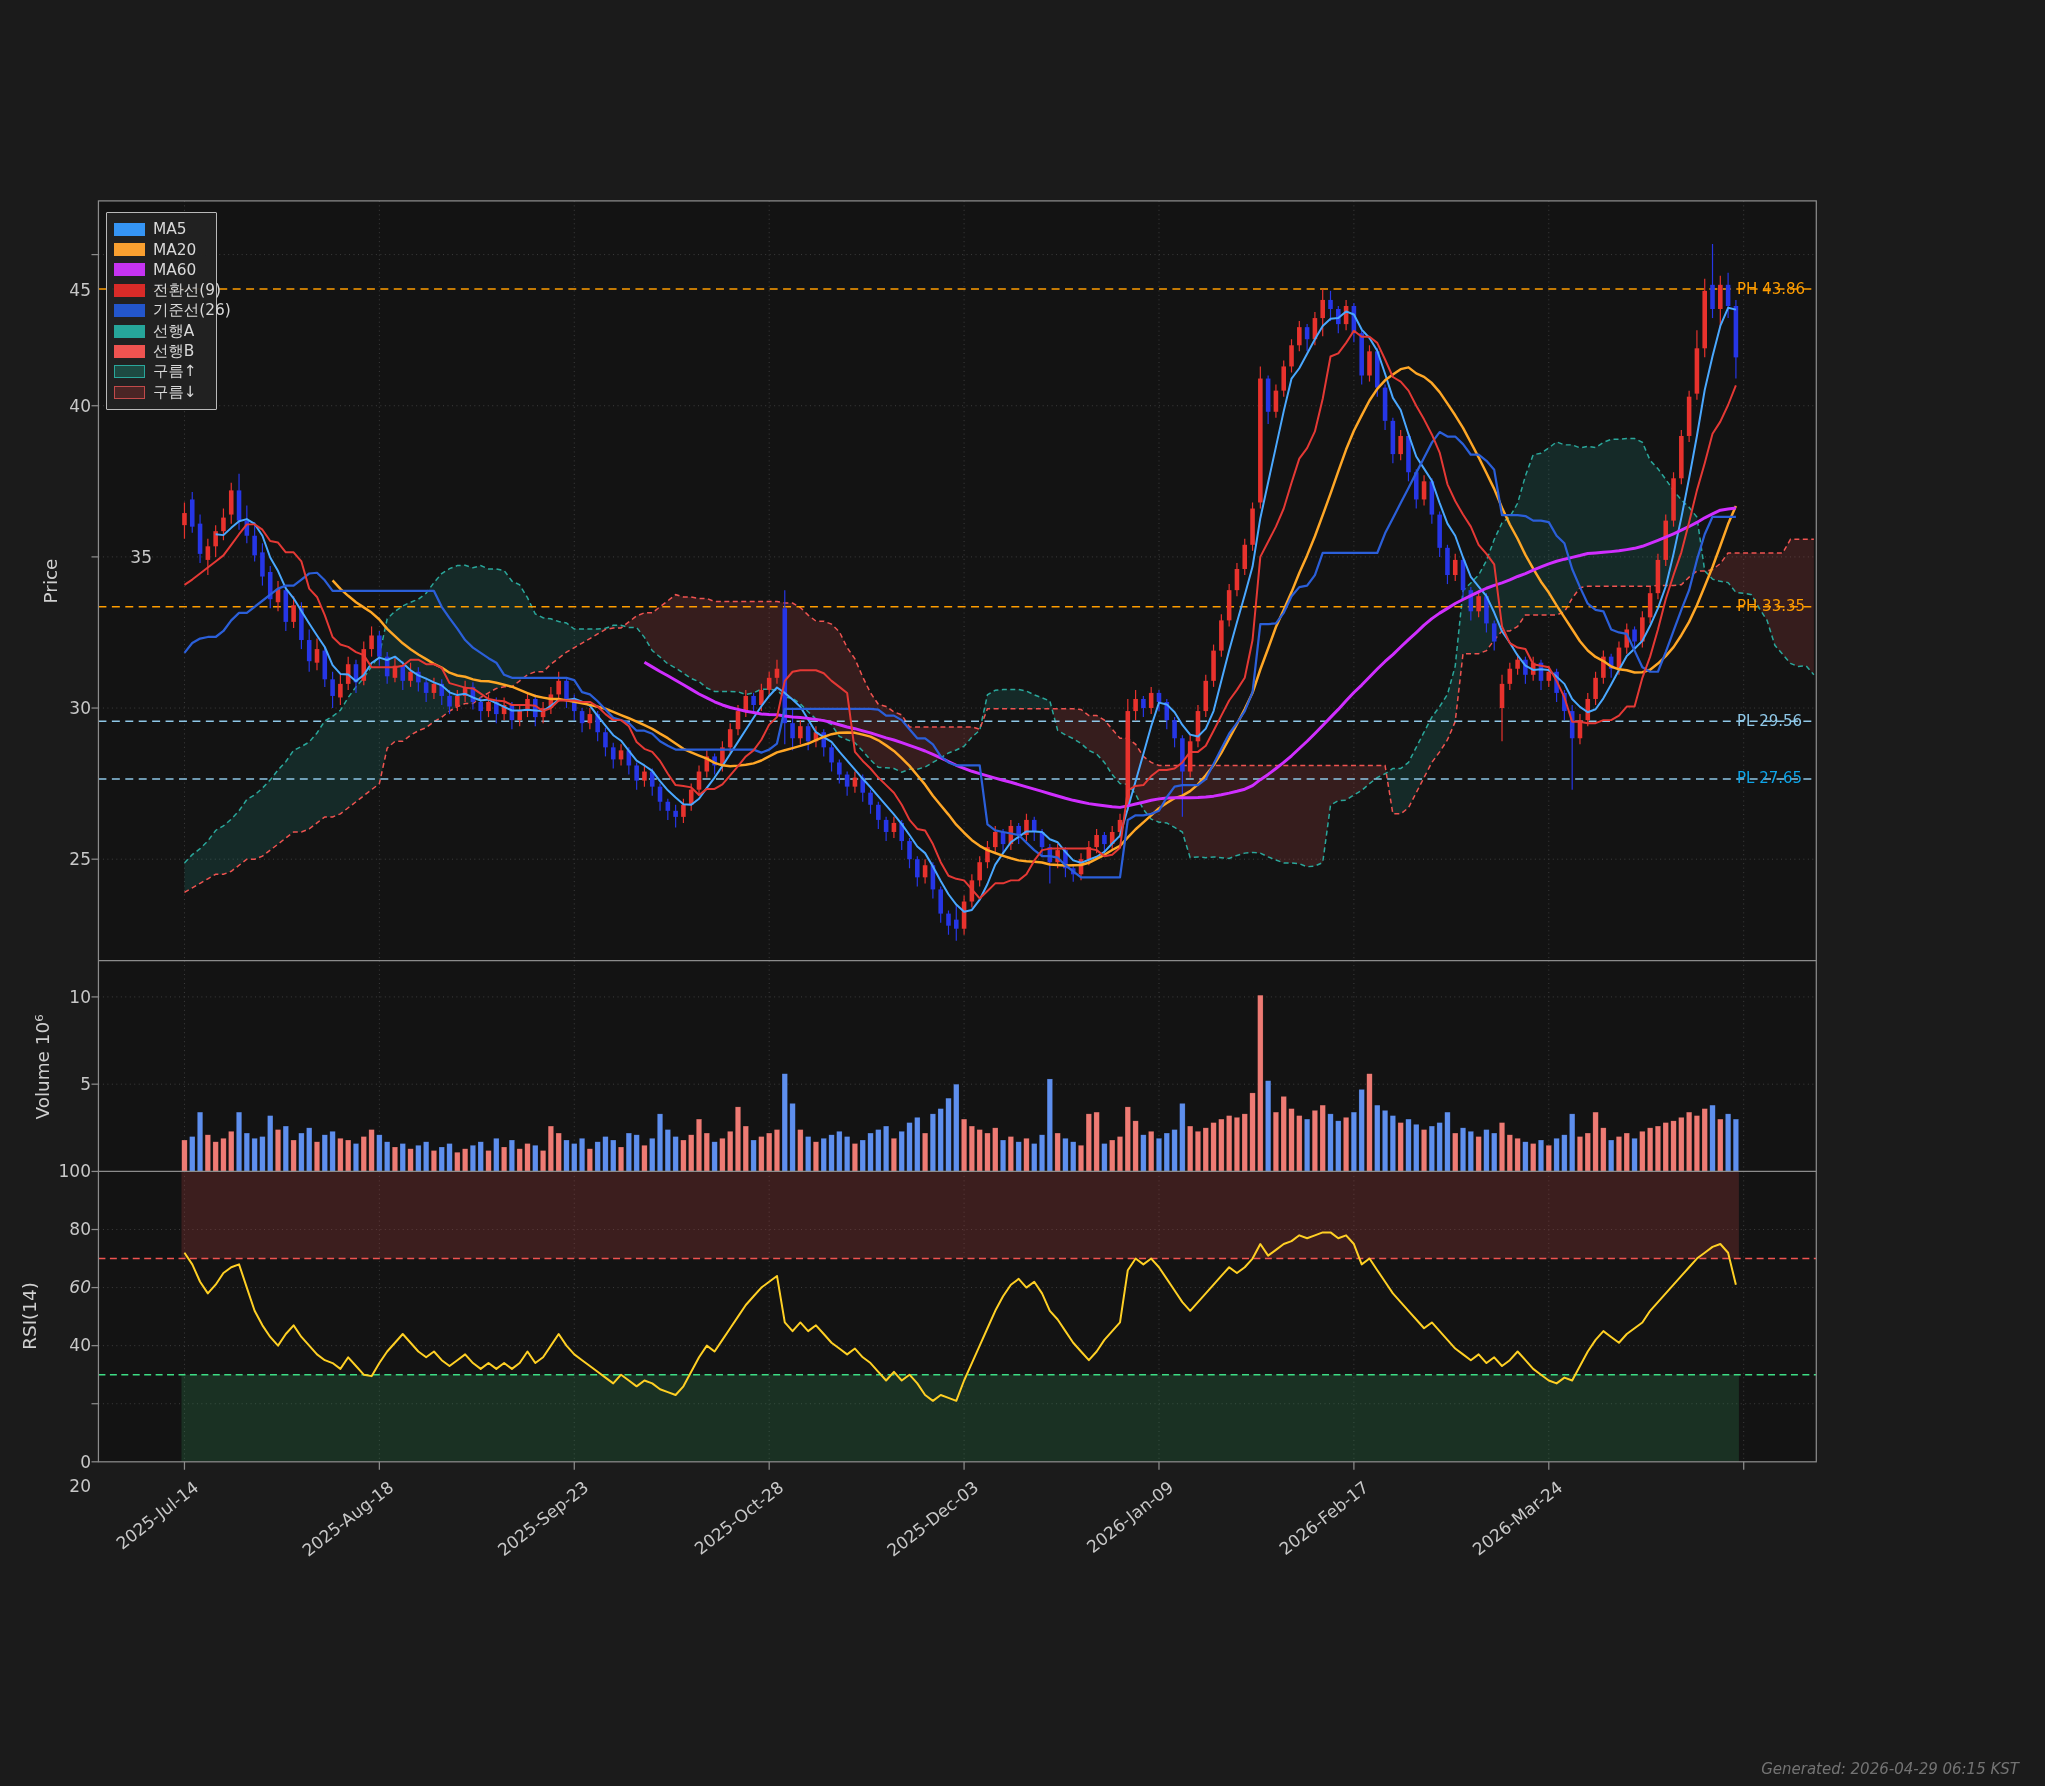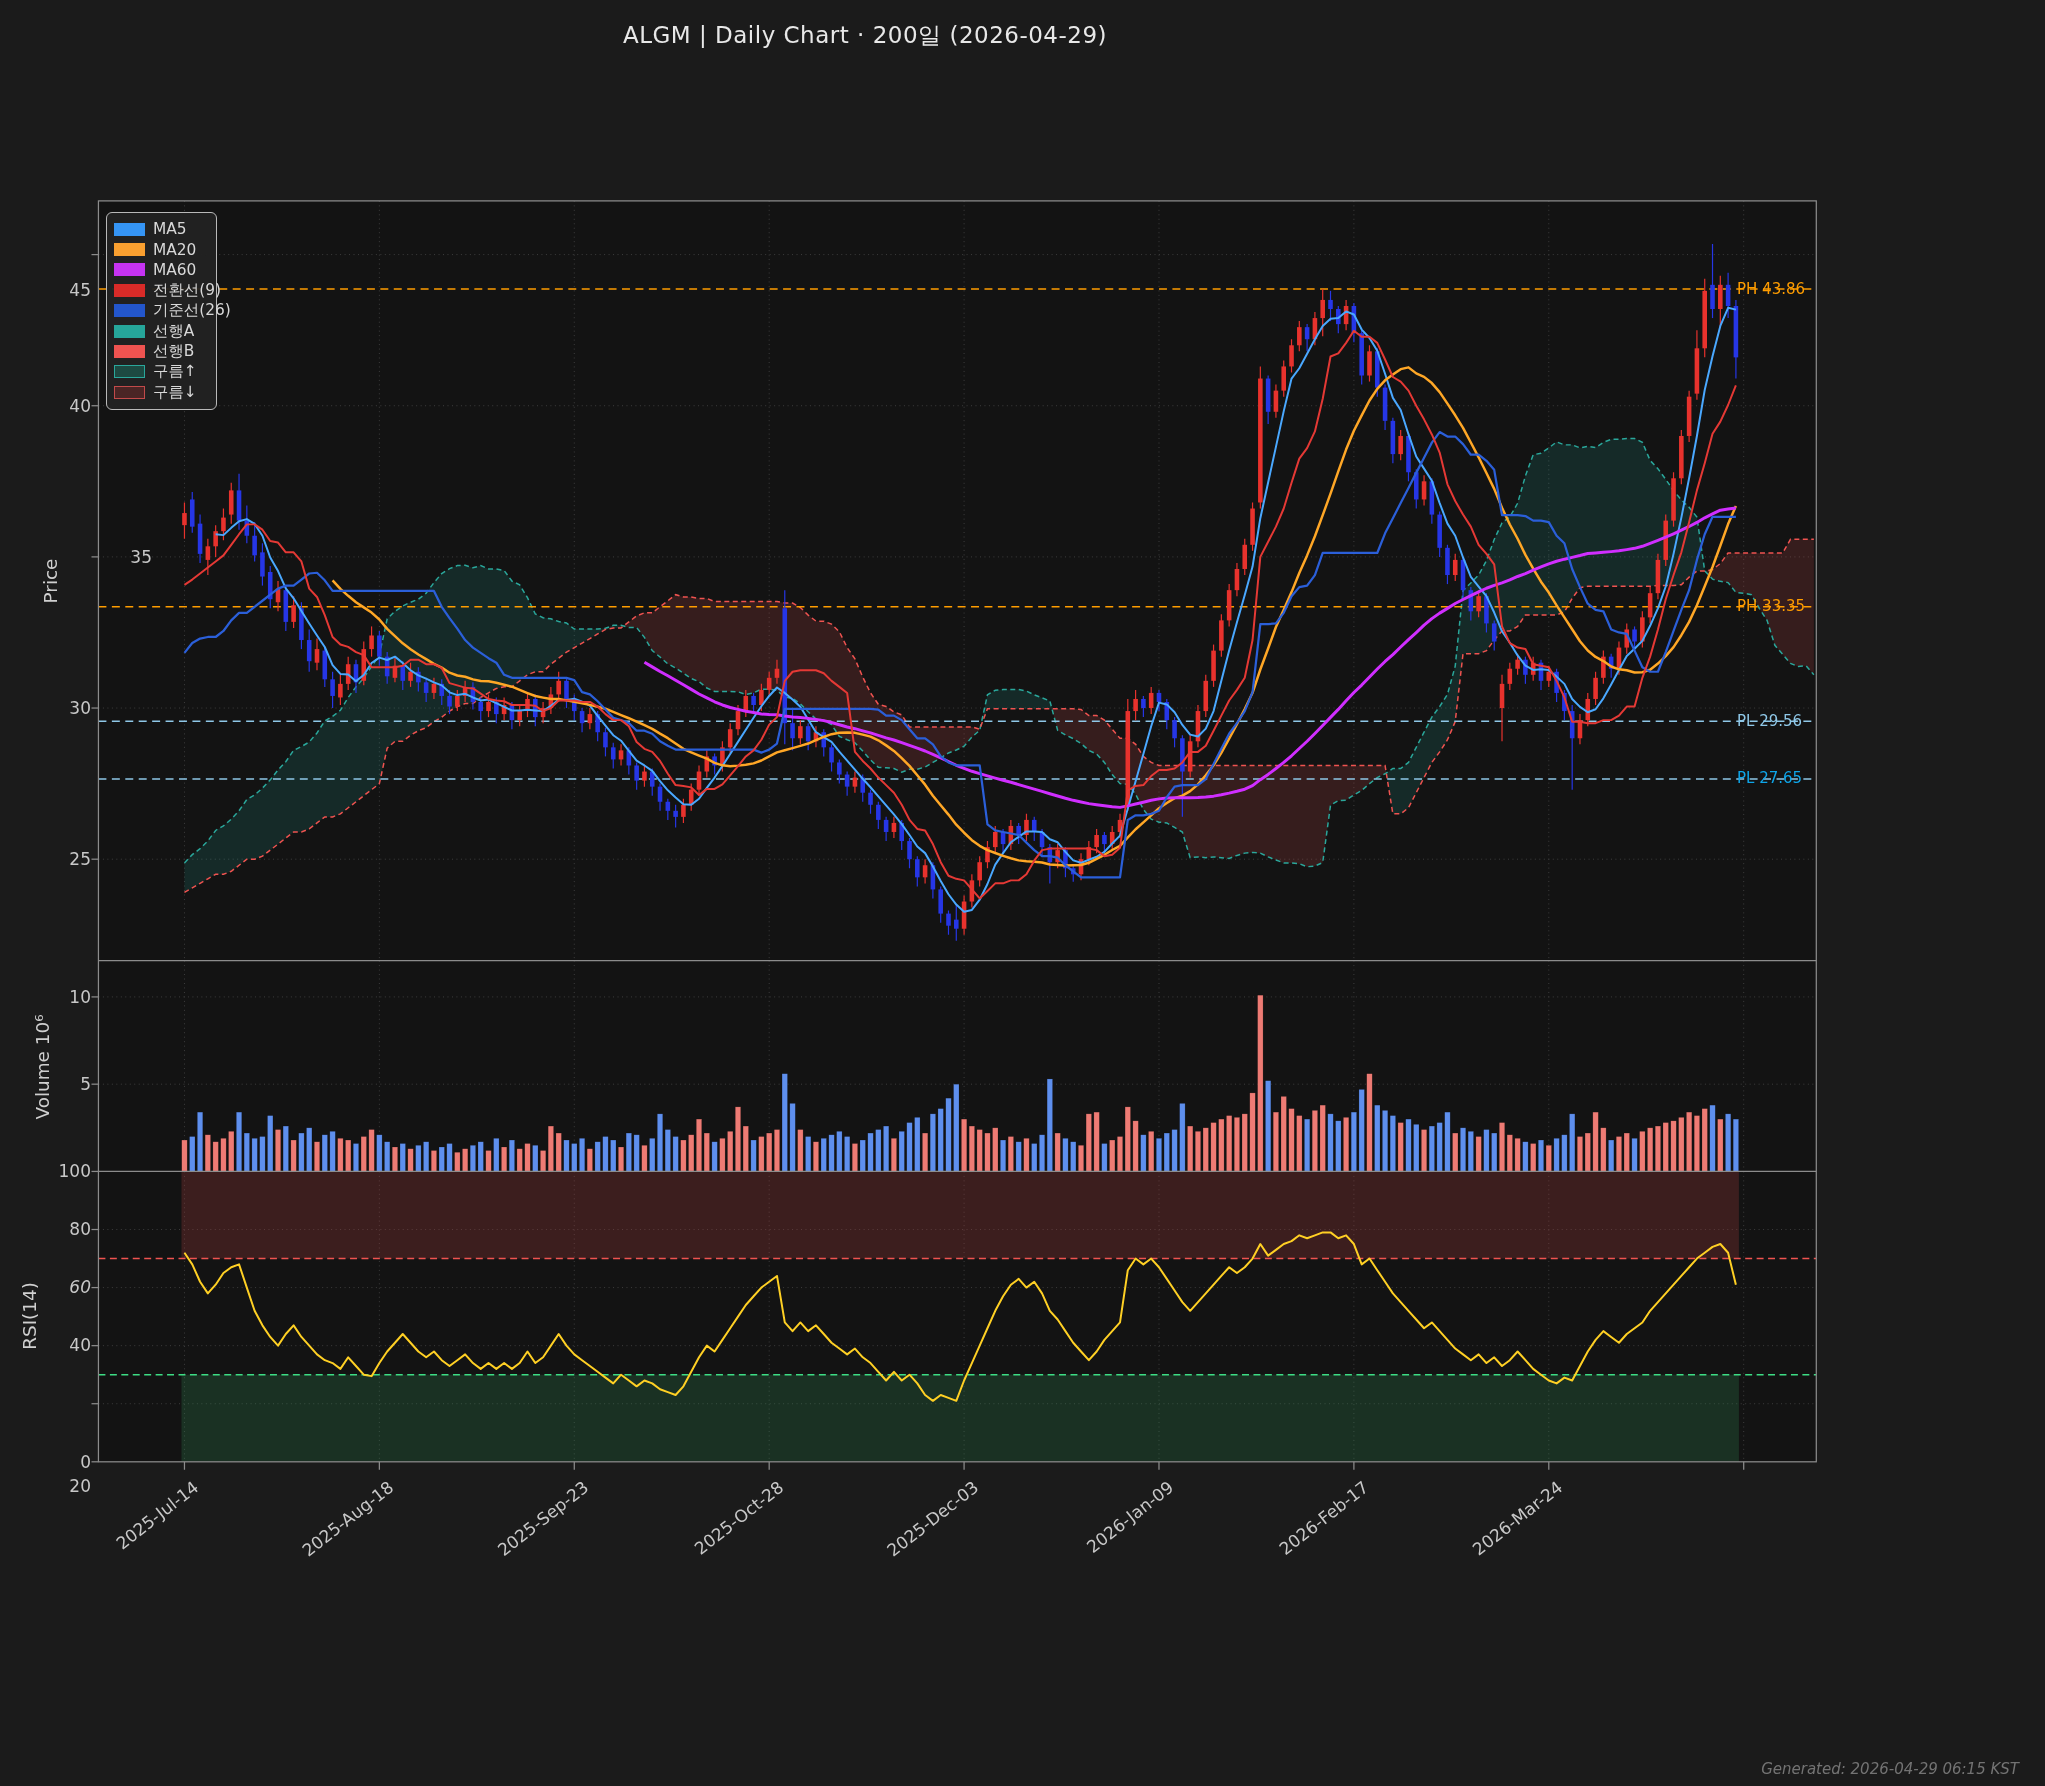--- a/index.html
+++ b/index.html
@@ -7,31 +7,30 @@
         font-family:"DejaVu Sans","Liberation Sans",sans-serif;color:#c8c8c8;}
   .title{position:absolute;top:20px;left:865px;transform:translateX(-50%);
          font-size:23px;color:#e8e8e8;white-space:nowrap;letter-spacing:0.5px;}
   svg{position:absolute;left:0;top:0;}
   .ylab{position:absolute;transform:translate(-50%,-50%) rotate(-90deg);font-size:18.4px;color:#cfcfcf;white-space:nowrap;}
   .ytick{position:absolute;width:75px;text-align:right;font-size:17px;color:#c8c8c8;line-height:20px;height:20px;}
   .xtick{position:absolute;font-size:17px;color:#c8c8c8;white-space:nowrap;
          transform:translateX(-100%) rotate(-38deg);transform-origin:100% 0%;}
   .level{position:absolute;font-size:15px;white-space:nowrap;line-height:17px;}
   .legend{position:absolute;left:106px;top:212px;width:111px;background:rgba(34,34,34,.95);
-          border:1.5px solid #b9b9b9;border-radius:6px;padding:6px 7px;box-sizing:border-box;}
+          border:1.5px solid #b9b9b9;border-radius:1px;padding:6px 7px;box-sizing:border-box;}
   .legend .row{display:flex;align-items:center;height:20.4px;}
   .legend .sw{width:31px;height:13px;margin-right:8px;flex:0 0 auto;box-sizing:border-box;}
   .legend .lb{font-size:15.4px;color:#d8d8d8;white-space:nowrap;}
   .footer{position:absolute;right:27px;top:1760px;font-size:15px;font-style:italic;color:#737373;}
 </style>
 </head>
 <body>
 
 <div class="page">
-  <div class="title">ALGM  |  Daily Chart · 200일  (2026-04-29)</div>
 
   <svg id="chart-svg" width="2046" height="1787" viewBox="0 0 4115 3594">
       <defs>
         <clipPath id="clipP">
           <rect x="198" y="404" width="3455" height="1528"></rect>
         </clipPath>
         <clipPath id="clipV">
           <rect x="198" y="1932" width="3455" height="424"></rect>
         </clipPath>
         <clipPath id="clipR">

